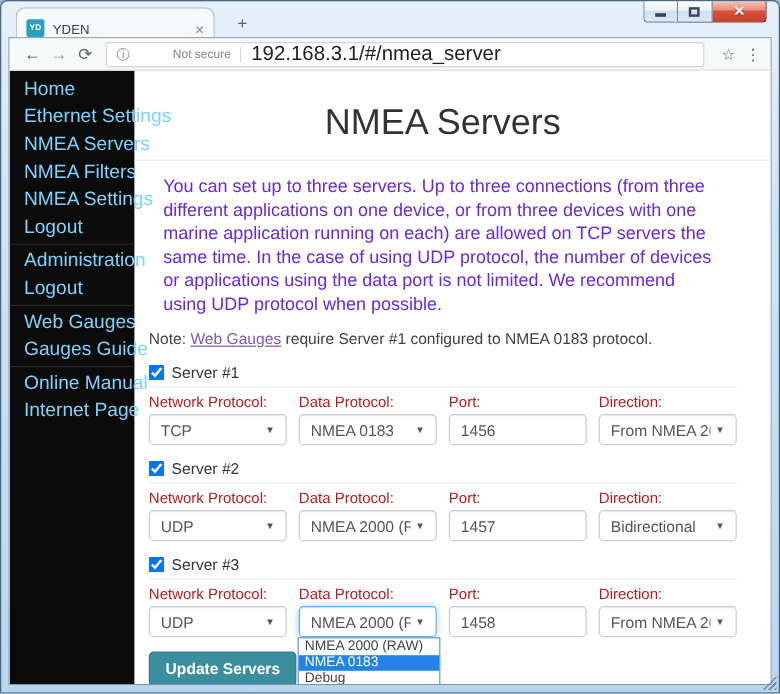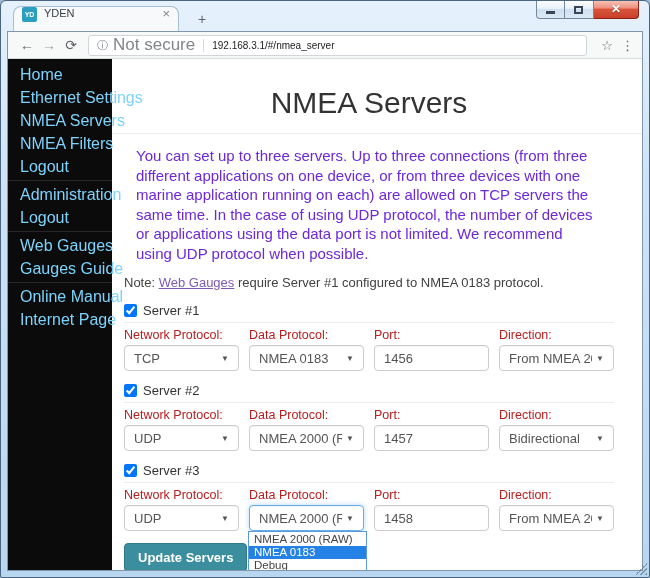--- a/index.html
+++ b/index.html
@@ -12,21 +12,21 @@
     background:linear-gradient(180deg,#e6f1fc 0%,#cfe3f7 30%,#b9d6f1 100%);
     border:1px solid #4a657f; border-radius:6px 6px 2px 2px;
     overflow:hidden;
   }
   .titlebar { position:relative; height:30px; }
 
   
   .tab {
     position:absolute; left:12px; bottom:0; width:166px; height:25px;
     background:#f8f9fa; border:1px solid #a8bdd2; border-bottom:none;
-    border-radius:8px 8px 0 0; display:flex; align-items:flex-start; padding:0 6px 0 8px;
+    border-radius:8px 8px 0 0; display:flex; align-items:flex-end; padding:0 6px 0 8px;
   }
   .favicon {
     width:15px; height:15px; background:#2b9fc0; color:#fff; font-size:7px; font-weight:bold;
     display:flex; align-items:center; justify-content:center; border-radius:2px; flex:0 0 auto;
   }
   .tab-title { flex:1; margin-left:7px; font-size:11px; color:#3c4043; white-space:nowrap; overflow:hidden; }
   .tab-close { flex:0 0 auto; color:#80868b; font-size:13px; line-height:13px; padding:0 2px; cursor:default; }
   .new-tab {
     position:absolute; left:188px; bottom:3px; width:26px; height:18px;
     color:#5f6368; font-size:14px; line-height:18px; text-align:center;
@@ -60,23 +60,23 @@
     height:27px; background:#f7f8f8; border-bottom:1px solid #d5d9dd;
     display:flex; align-items:center; padding:0 8px; flex:0 0 auto;
   }
   .nav-ico { font-size:14px; color:#5f6368; width:22px; text-align:center; }
   .nav-ico.fwd { color:#9aa0a6; }
   .omnibox {
     flex:1; height:21px; margin:0 8px 0 6px; background:#fff; border:1px solid #d1d5da;
     border-radius:3px; display:flex; align-items:center; padding:0 8px; overflow:hidden;
   }
   .info-ico { font-size:11px; color:#80868b; margin-right:5px; }
-  .sec-label { font-size:17px; color:#80868b; white-space:nowrap; }
+  .sec-label { font-size:10px; color:#80868b; white-space:nowrap;margin-left:31px; }
   .omni-sep { width:1px; height:13px; background:#d8dadd; margin:0 8px; }
-  .url { font-size:10px; color:#202124; white-space:nowrap; }
+  .url { font-size:17px; color:#202124; white-space:nowrap; }
   .star-ico { font-size:13px; color:#696c70; margin:0 6px; }
   .menu-ico { font-size:13px; color:#5f6368; letter-spacing:0; margin-left:2px; }
 
   .viewport { flex:1; display:flex; overflow:hidden; background:#fff; }
 
   
   .sidebar { width:104px; background:#0b0b0b; flex:0 0 auto; padding-top:4px; }
   .side-item {
     height:23px; line-height:23px; padding-left:12px; font-size:16px; color:#7dd3fc;
     white-space:nowrap; cursor:default;
@@ -175,20 +175,21 @@
       <span class="menu-ico">⋮</span>
     </div>
 
     <div class="viewport">
 
       <nav class="sidebar">
         <div class="side-item">Home</div>
         <div class="side-item">Ethernet Settings</div>
         <div class="side-item">NMEA Servers</div>
         <div class="side-item">NMEA Filters</div>
+        <div class="side-item">NMEA Settings</div>
         <div class="side-item">Logout</div>
         <div class="side-div"></div>
         <div class="side-item">Administration</div>
         <div class="side-item">Logout</div>
         <div class="side-div"></div>
         <div class="side-item">Web Gauges</div>
         <div class="side-item">Gauges Guide</div>
         <div class="side-div"></div>
         <div class="side-item">Online Manual</div>
         <div class="side-item">Internet Page</div>

